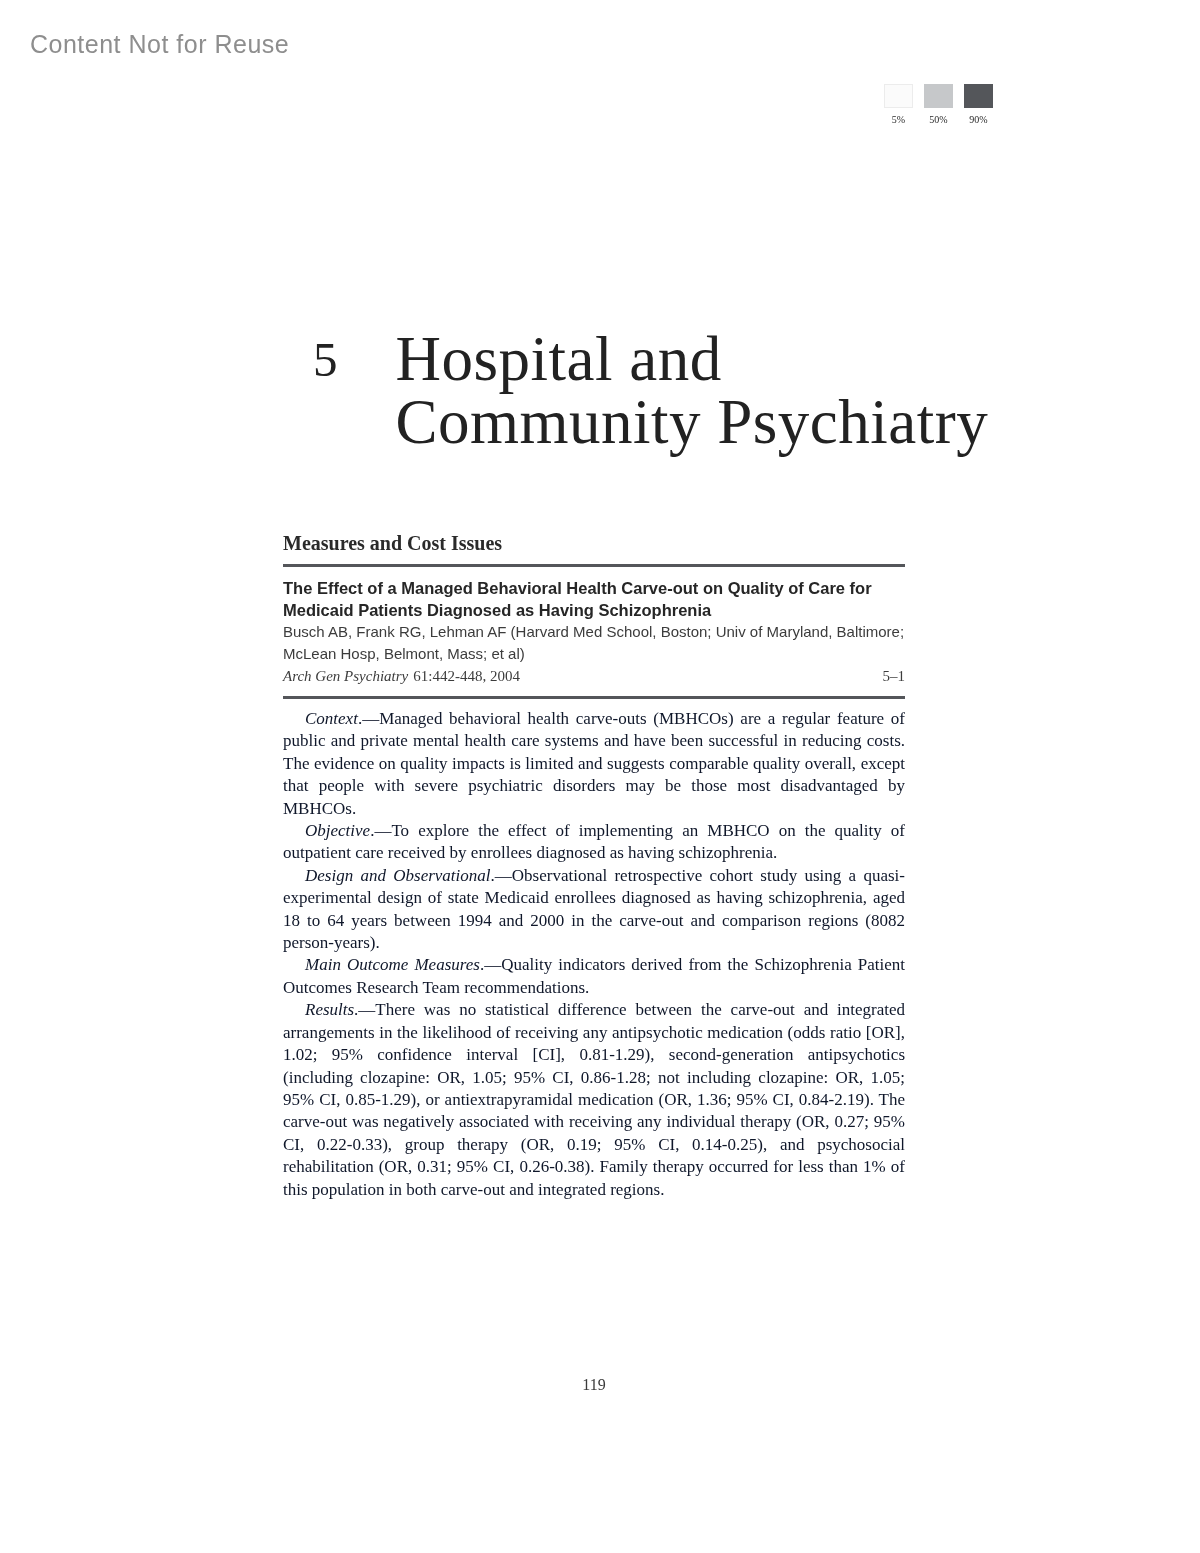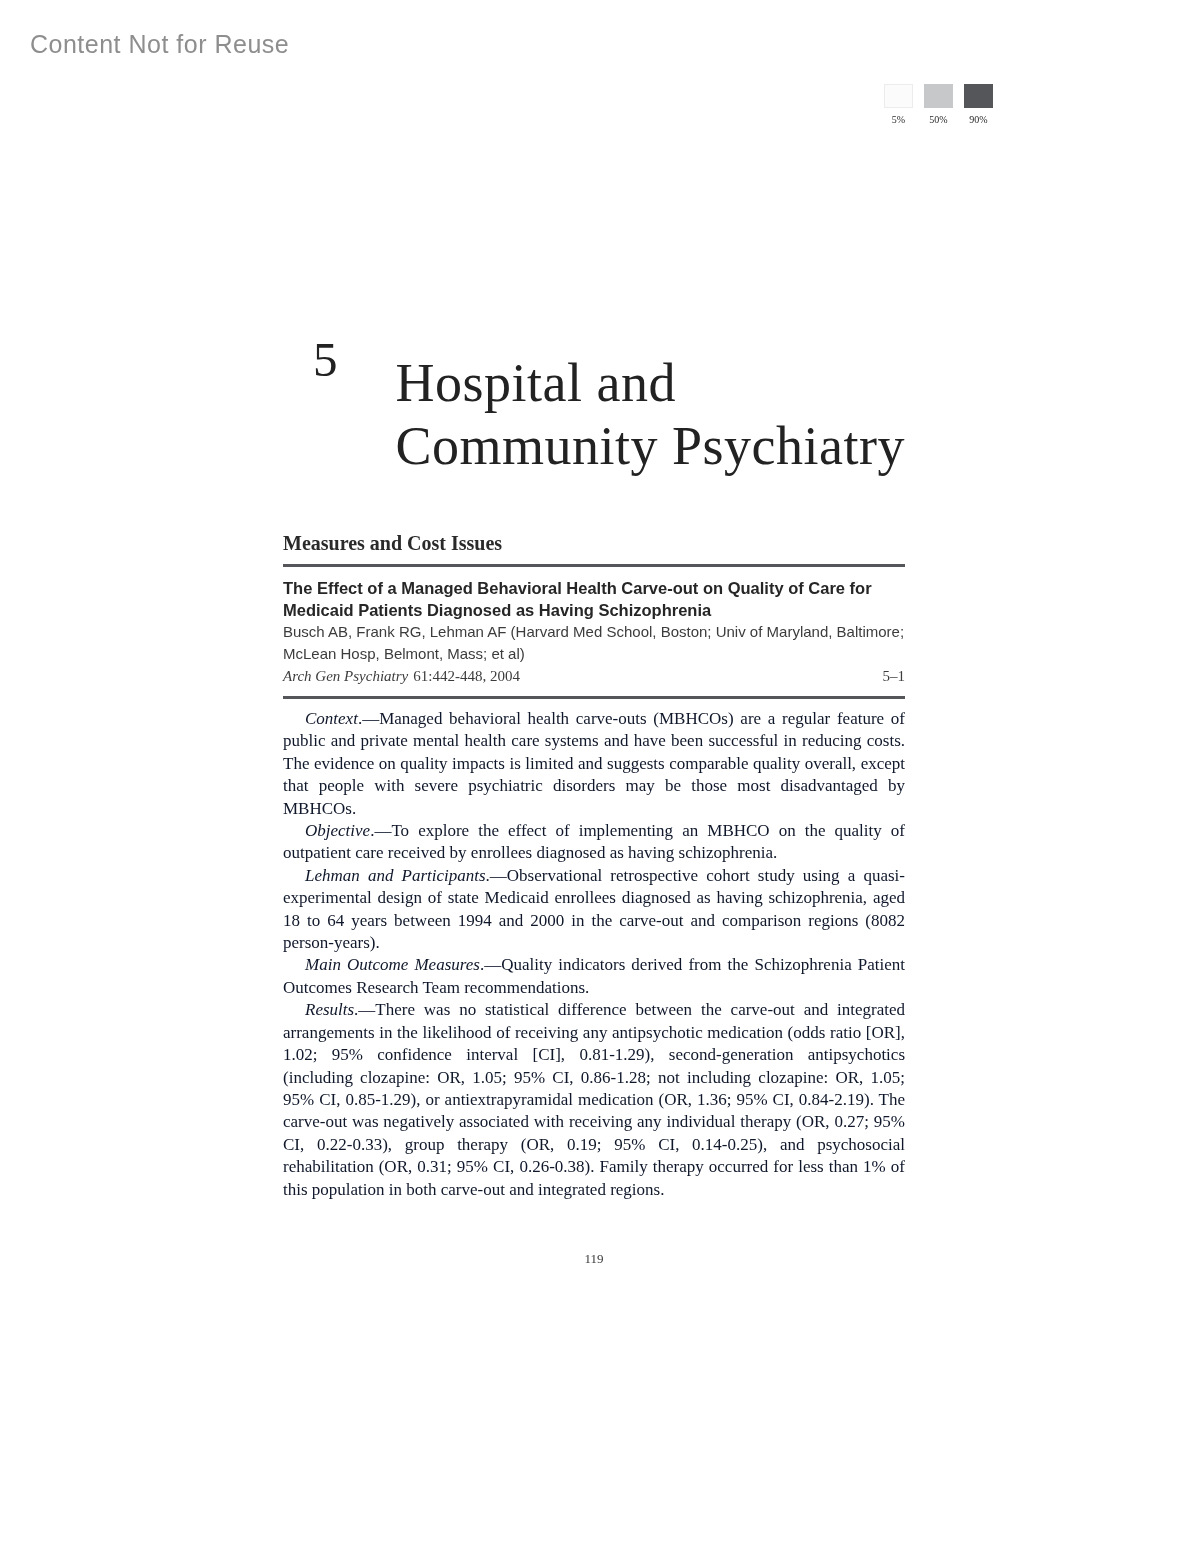--- a/index.html
+++ b/index.html
@@ -66,24 +66,23 @@
     display: flex;
     align-items: flex-start;
     color: #222222;
   }
   .chapter-number {
     font-size: 49px;
     line-height: 63px;
     margin-right: 58px;
   }
   .chapter-title {
-    font-size: 54px;
+    font-size: 63px;
     line-height: 63px;
     letter-spacing: 0.5px;
-    margin-top: 24px;
   }
 
   
   .column {
     position: absolute;
     left: 283px;
     top: 532px;
     width: 622px;
     color: #1f1f1f;
   }
@@ -140,24 +139,24 @@
   }
   .abstract p {
     margin: 0;
     text-indent: 22px;
   }
   .lead-label { font-style: italic; }
 
   .page-number {
     position: absolute;
     left: 283px;
-    top: 1251px;
+    top: 1376px;
     width: 622px;
     text-align: center;
-    font-size: 13px;
+    font-size: 16px;
     color: #3a3a3a;
   }
 </style>
 </head>
 <body>
 
 <div class="page">
 
   <div class="watermark">Content Not for Reuse</div>
 
@@ -205,21 +204,21 @@
     </div>
 
     <hr class="rule rule-2">
 
     <div class="abstract">
 
       <p><span class="lead-label">Context</span><span class="sep">.—</span><span>Managed behavioral health carve-outs (MBHCOs) are a regular feature of public and private mental health care systems and have been successful in reducing costs. The evidence on quality impacts is limited and suggests comparable quality overall, except that people with severe psychiatric disorders may be those most disadvantaged by MBHCOs.</span></p>
 
       <p><span class="lead-label">Objective</span><span class="sep">.—</span><span>To explore the effect of implementing an MBHCO on the quality of outpatient care received by enrollees diagnosed as having schizophrenia.</span></p>
 
-      <p><span class="lead-label">Lehman and Participants</span><span class="sep">.—</span><span>Observational retrospective cohort study using a quasi-experimental design of state Medicaid enrollees diagnosed as having schizophrenia, aged 18 to 64 years between 1994 and 2000 in the carve-out and comparison regions (8082 person-years).</span></p>
+      <p><span class="lead-label">Design and Observational</span><span class="sep">.—</span><span>Observational retrospective cohort study using a quasi-experimental design of state Medicaid enrollees diagnosed as having schizophrenia, aged 18 to 64 years between 1994 and 2000 in the carve-out and comparison regions (8082 person-years).</span></p>
 
 
       <p><span class="lead-label">Main Outcome Measures</span><span class="sep">.—</span><span>Quality indicators derived from the Schizophrenia Patient Outcomes Research Team recommendations.</span></p>
 
       <p><span class="lead-label">Results</span><span class="sep">.—</span><span>There was no statistical difference between the carve-out and integrated arrangements in the likelihood of receiving any antipsychotic medication (odds ratio [OR], 1.02; 95% confidence interval [CI], 0.81-1.29), second-generation antipsychotics (including clozapine: OR, 1.05; 95% CI, 0.86-1.28; not including clozapine: OR, 1.05; 95% CI, 0.85-1.29), or antiextrapyramidal medication (OR, 1.36; 95% CI, 0.84-2.19). The carve-out was negatively associated with receiving any individual therapy (OR, 0.27; 95% CI, 0.22-0.33), group therapy (OR, 0.19; 95% CI, 0.14-0.25), and psychosocial rehabilitation (OR, 0.31; 95% CI, 0.26-0.38). Family therapy occurred for less than 1% of this population in both carve-out and integrated regions.</span></p>
 
     </div>
   </div>
 
   <div class="page-number">119</div>

